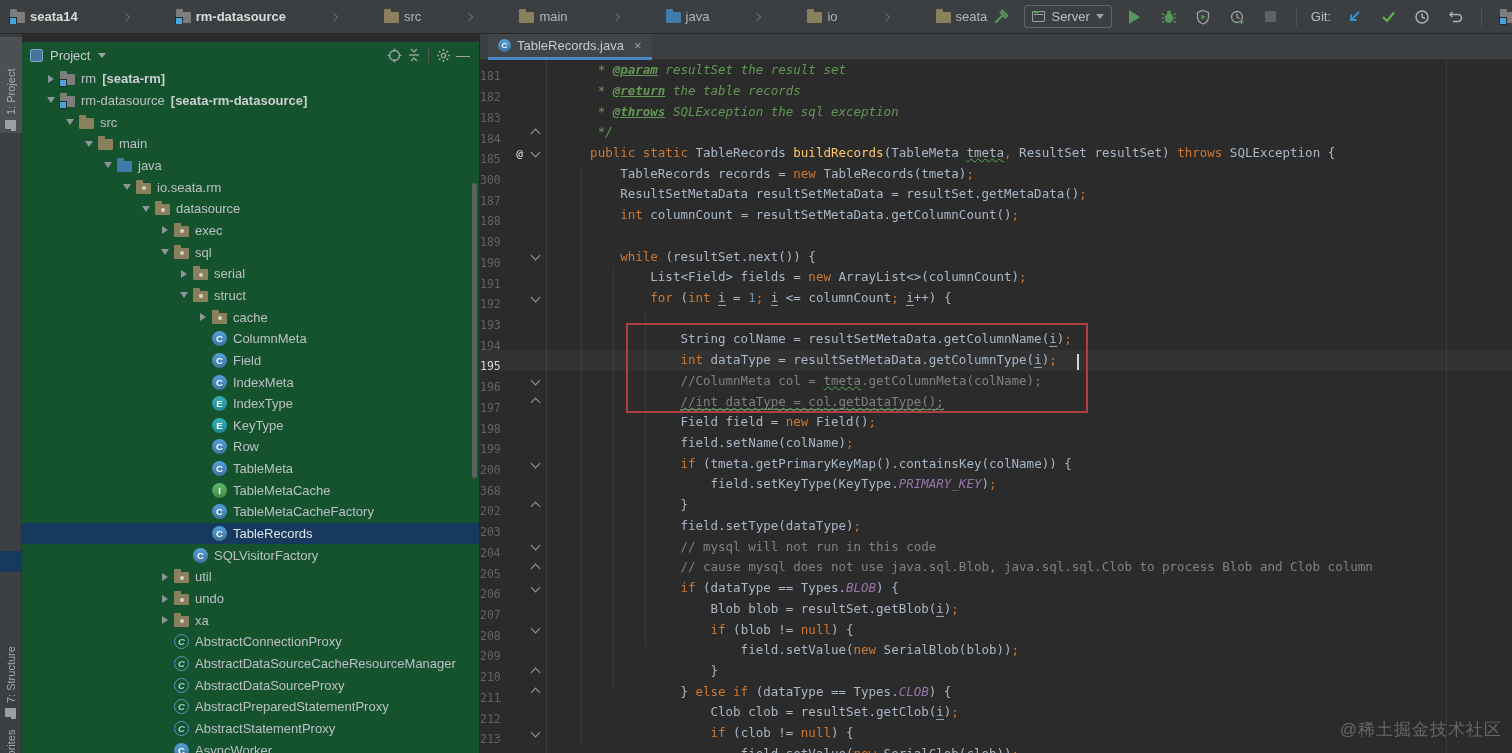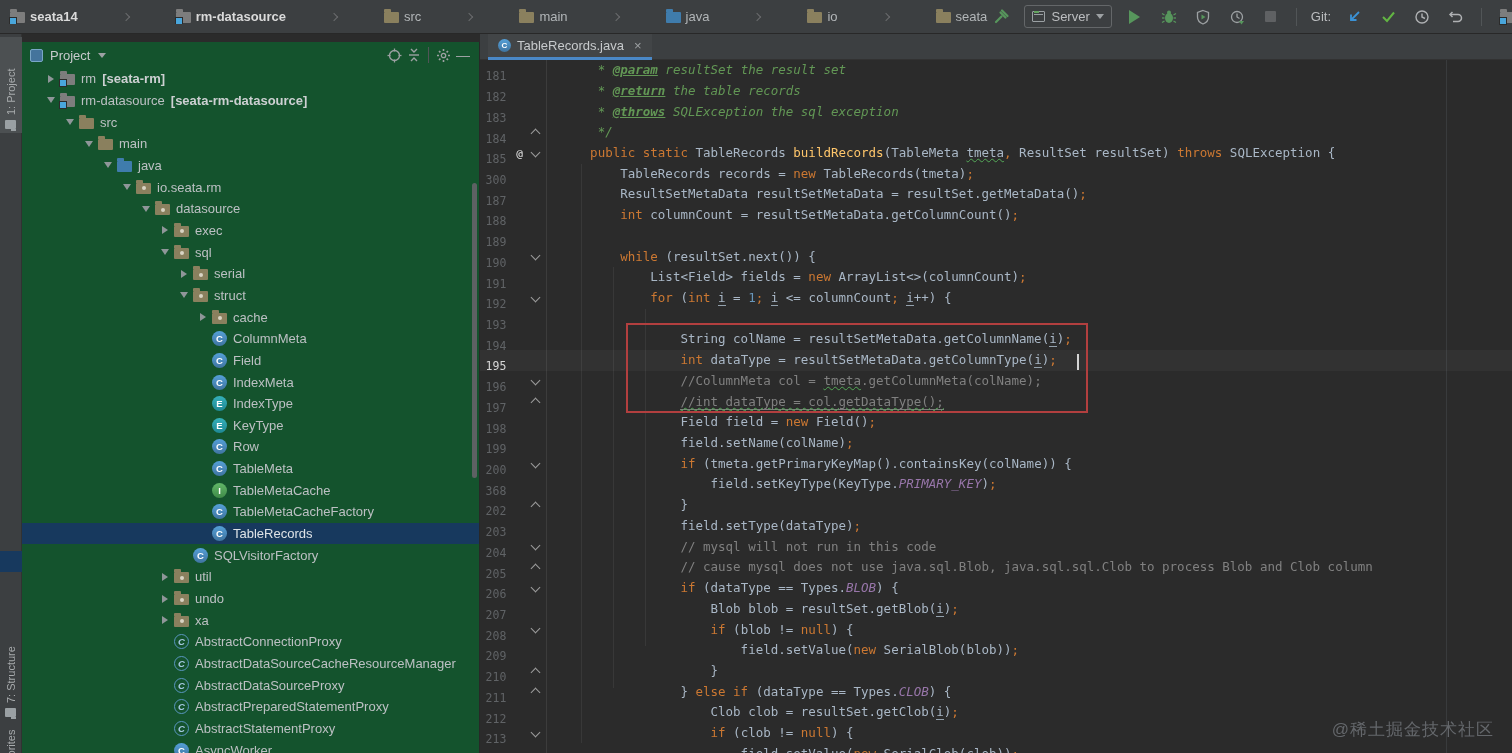--- a/index.html
+++ b/index.html
@@ -87,21 +87,21 @@
          gap:6px; padding:0 10px; border-bottom:3px solid #4a88c7; color:#c7cacc; font-size:13px; }
   .tab .i-circ { width:13px; height:13px; font-size:8px; }
   .tab-close { color:#9da1a3; font-size:13px; margin-left:4px; }
 
   .code-area { position:absolute; left:0; top:26px; right:0; bottom:0; overflow:hidden; }
   .gutter-line { position:absolute; left:66px; top:0; bottom:0; width:1px; background:#3c3c3c; }
   .margin-guide { position:absolute; left:966px; top:0; bottom:0; width:1px; background:#393b3d; }
   .iguide { position:absolute; width:1px; background:#383838; }
   .cl { height:20.72px; display:flex; align-items:center; position:relative; }
   .cl.cur { background:rgba(255,255,255,0.035); }
-  .lnum { width:32px; text-align:center; color:#606366; font:11.5px "DejaVu Sans Mono", monospace; flex:none;margin-top:12px; }
+  .lnum { width:32px; text-align:left; color:#606366; font:11.5px "DejaVu Sans Mono", monospace; flex:none;margin-top:12px; }
   .cl.cur .lnum { color:#d6d6d6; }
   .lmark { width:15px; text-align:center; color:#e8e8e8; font:11px "DejaVu Sans Mono", monospace; flex:none; }
   .lfold { width:16px; flex:none; display:flex; align-items:center; justify-content:center; }
   .fold-down::before { content:""; width:6px; height:6px; border-right:1.5px solid #9c9c9c;
                        border-bottom:1.5px solid #9c9c9c; transform:rotate(45deg); display:block; margin-bottom:2px; }
   .fold-up::before { content:""; width:6px; height:6px; border-right:1.5px solid #9c9c9c;
                      border-bottom:1.5px solid #9c9c9c; transform:rotate(-135deg); display:block; margin-top:2px; }
   .cl pre { margin-left:17px; font:12.5px/1 "DejaVu Sans Mono", monospace; white-space:pre; }
   .tk-d { color:#a9b7c6; }
   .tk-k { color:#cc7832; }
@@ -113,21 +113,21 @@
   .tk-f { color:#9876aa; font-style:italic; }
   .tk-u { color:#a9b7c6; border-bottom:1px solid #93a1ad; }
   .tk-g { color:#a9b7c6; text-decoration:underline wavy #54a857; text-decoration-thickness:1px; }
   .tk-cg { color:#808080; text-decoration:underline wavy #54a857; text-decoration-thickness:1px; }
   .tk-cu { color:#808080; border-bottom:1px solid #7e7e7e; text-decoration:underline wavy #54a857;
            text-decoration-thickness:1px; }
 
   .redbox { position:absolute; left:146px; top:263px; width:462px; height:90px;
             border:2px solid #b23f3f; pointer-events:none; }
   .caret { position:absolute; left:597px; top:294px; width:1.5px; height:16px; background:#d4d4d4; }
-  .watermark { position:absolute; right:18px; bottom:12px; color:#64676b; font-size:17px; letter-spacing:1px; }
+  .watermark { position:absolute; right:10px; bottom:12px; color:#64676b; font-size:17px; letter-spacing:1px; }
 </style>
 </head>
 <body>
 
 <div class="app">
 
   <div class="toolbar">
     <div class="crumbs" id="crumbs">
         <span class="crumb bold">
           <span class="i-folder mod"></span>

